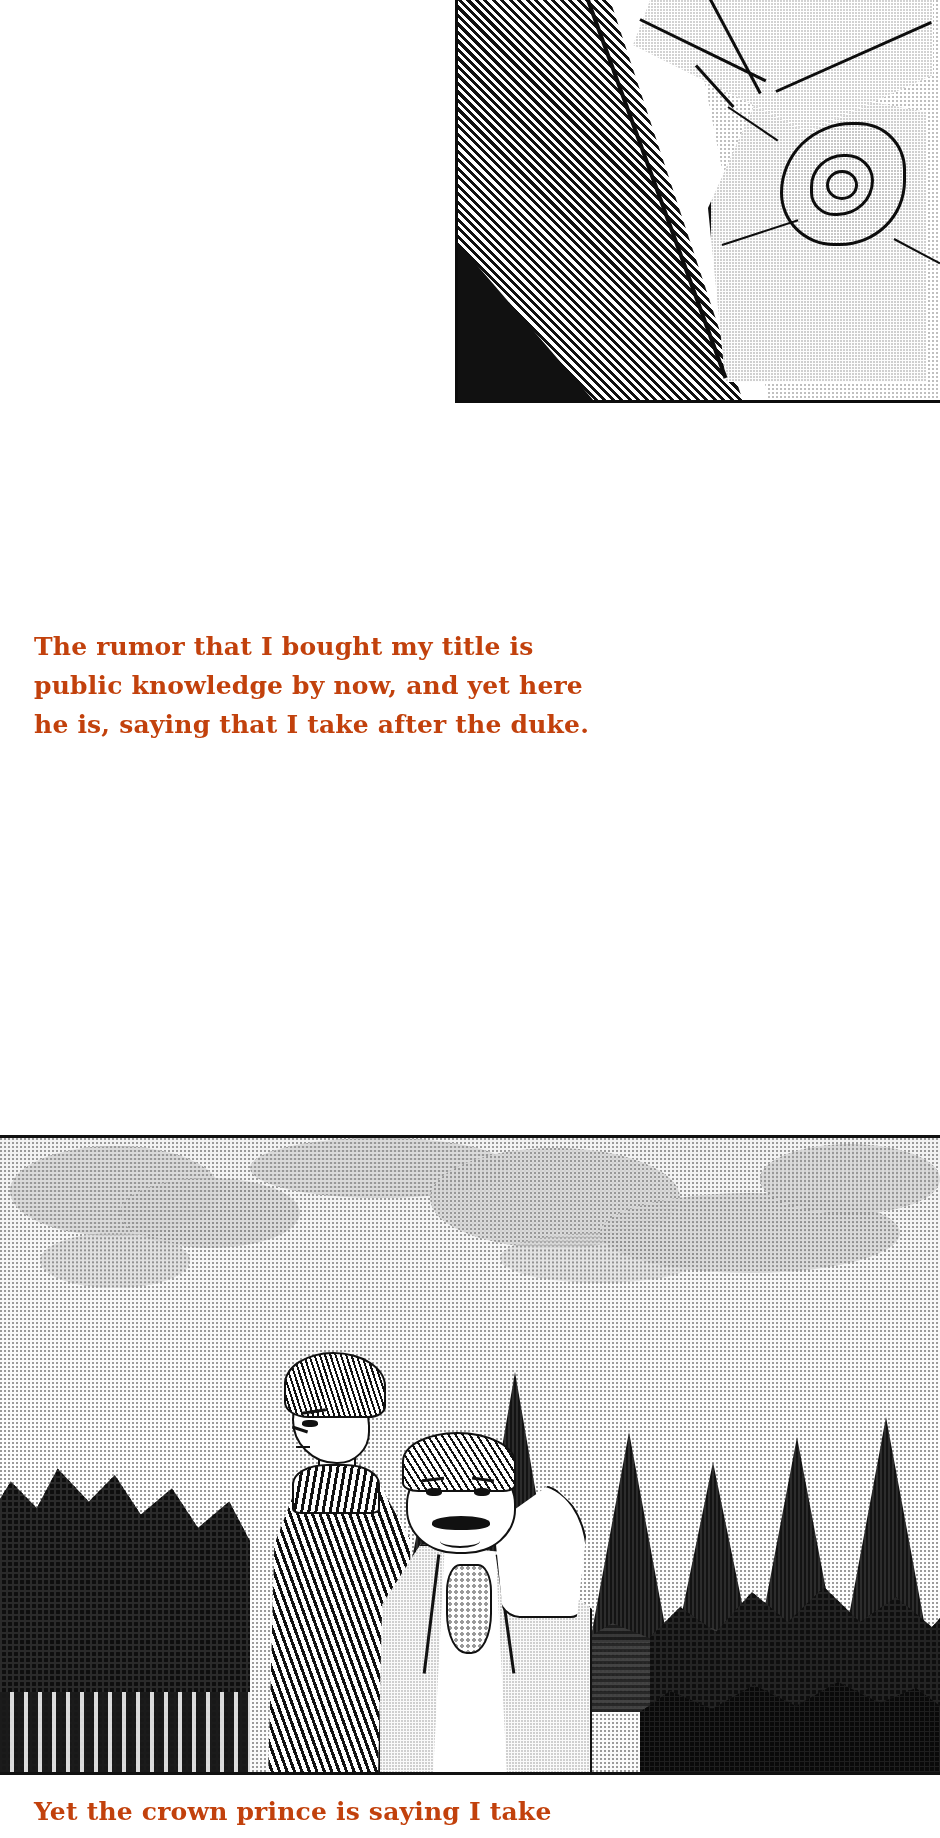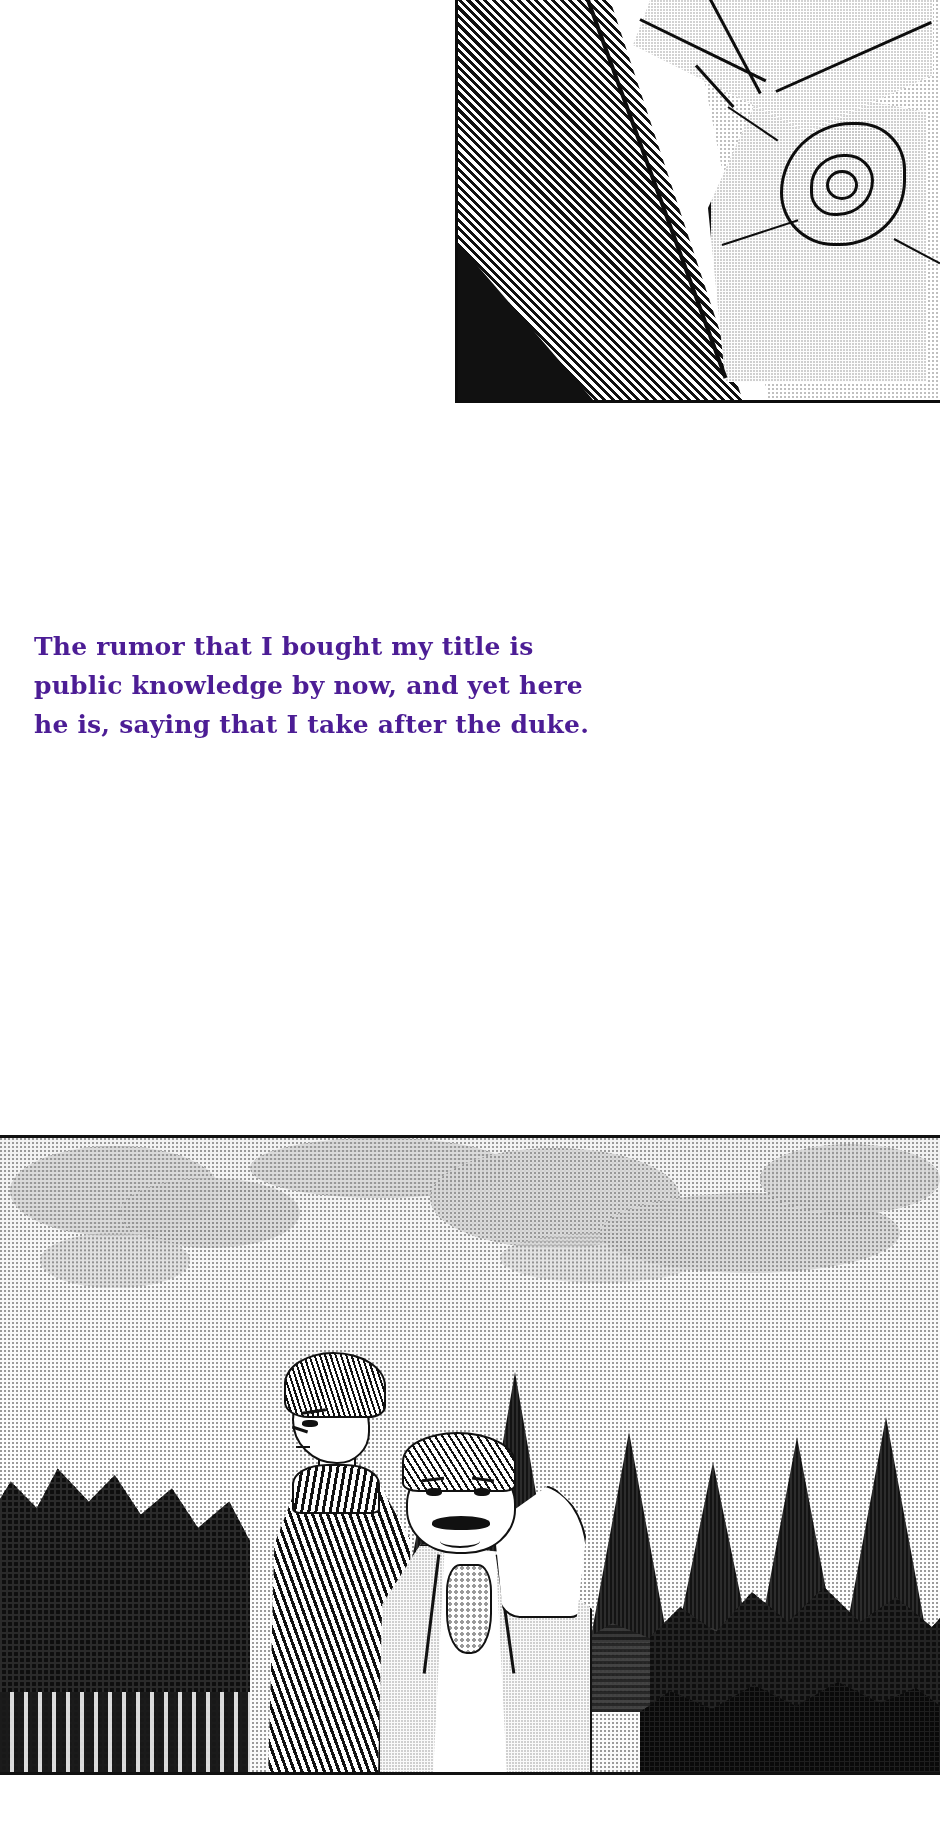--- a/index.html
+++ b/index.html
@@ -147,21 +147,21 @@
     height: 2px;
   }
   .panel-top .f1 { left: 270px; top: 112px; width: 60px; transform: rotate(34deg); transform-origin: left center; }
   .panel-top .f2 { left: 264px; top: 250px; width: 80px; transform: rotate(-18deg); transform-origin: left center; }
   .panel-top .f3 { left: 436px; top: 244px; width: 52px; transform: rotate(28deg); transform-origin: left center; }
 
   
   .narration {
     position: absolute;
     font-family: "DejaVu Serif", serif;
-    color: #4c1d95;
+    color: #c2410c;
     font-size: 25px;
     line-height: 1.55;
     letter-spacing: 0.2px;
     white-space: pre-line;
     font-weight: 600;
   }
   .narration-1 {
     left: 34px;
     top: 628px;
     width: 580px;
@@ -566,14 +566,17 @@
       <div class="hair"></div>
       <div class="brow-l"></div>
       <div class="brow-r"></div>
       <div class="eye-l"></div>
       <div class="eye-r"></div>
       <div class="stache"></div>
       <div class="chin"></div>
     </div>
   </div>
 
+  <div class="crop-hint">
+    <div class="narration narration-3" style="top:18px;">Yet the crown prince is saying I take</div>
+  </div>
 
 </div>
 
 </body></html>

